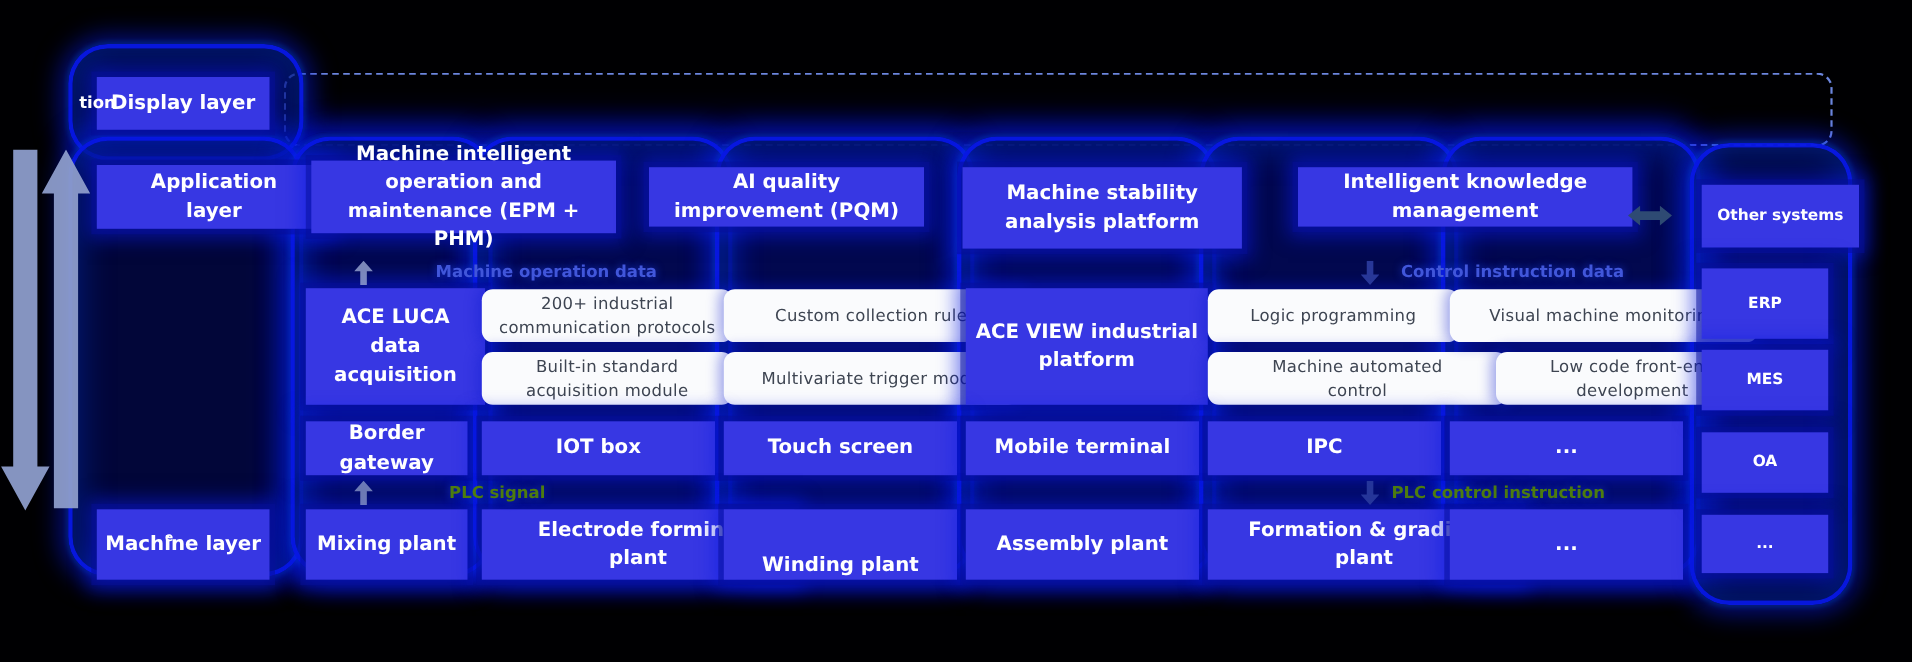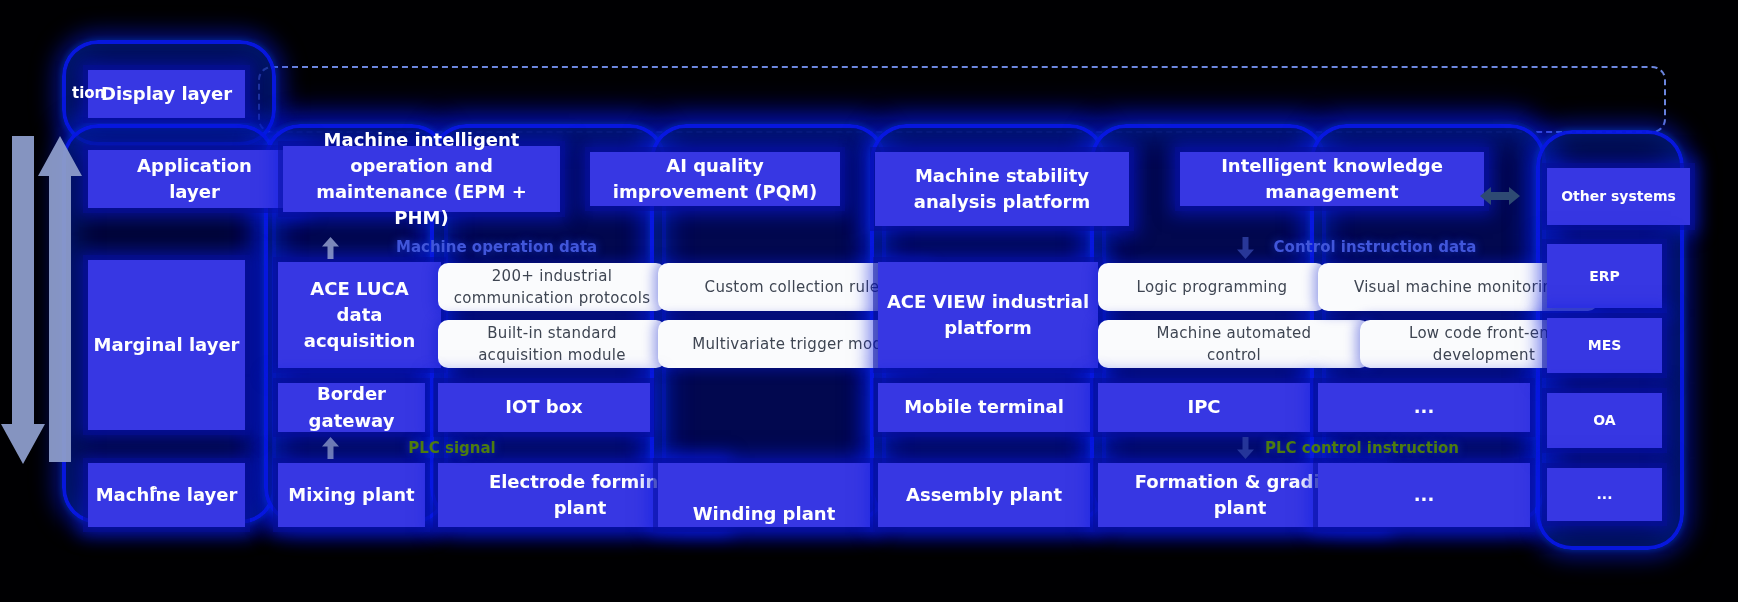--- a/index.html
+++ b/index.html
@@ -81,23 +81,20 @@
 
   <div class="frag" style="left:40px; top:84px; font-size:15px;margin-left:32px;">tion</div>
   <div class="frag" style="left:150px; top:482px; font-size:11px;">e</div>
 
   <div class="box-blue" style="left:88px; top:70px; width:157px; height:48px;">
     <span>Display layer</span>
   </div>
   <div class="box-blue" style="left:88px; top:150px; width:157px; height:58px; padding:0 28px;">
     <span>Application layer</span>
   </div>
-  <div class="box-blue" style="left:88px; top:260px; width:157px; height:170px;">
-    <span>Marginal layer</span>
-  </div>
   <div class="box-blue" style="left:88px; top:463px; width:157px; height:64px;">
     <span>Machine layer</span>
   </div>
 
   <div class="box-blue" style="left:283px; top:146px; width:265px; height:66px; padding:0 6px;">
     <span>Machine intelligent operation and maintenance (EPM + PHM)</span>
   </div>
   <div class="box-blue" style="left:590px; top:152px; width:238px; height:54px; padding:0 6px;">
     <span>AI quality improvement (PQM)</span>
   </div>
@@ -147,20 +144,23 @@
   <div class="box-white" style="left:1360px; top:320px; width:212px; height:48px; padding:0 18px;text-align:center;">
     <span>Low code front-end development</span>
   </div>
 
   <div class="box-blue" style="left:278px; top:383px; width:147px; height:49px;">
     <span>Border gateway</span>
   </div>
   <div class="box-blue" style="left:438px; top:383px; width:212px; height:49px;">
     <span>IOT box</span>
   </div>
+  <div class="box-blue" style="left:658px; top:383px; width:212px; height:49px;">
+    <span>Touch screen</span>
+  </div>
   <div class="box-blue" style="left:878px; top:383px; width:212px; height:49px;">
     <span>Mobile terminal</span>
   </div>
   <div class="box-blue" style="left:1098px; top:383px; width:212px; height:49px;">
     <span>IPC</span>
   </div>
   <div class="box-blue" style="left:1318px; top:383px; width:212px; height:49px;">
     <span>...</span>
   </div>
 

